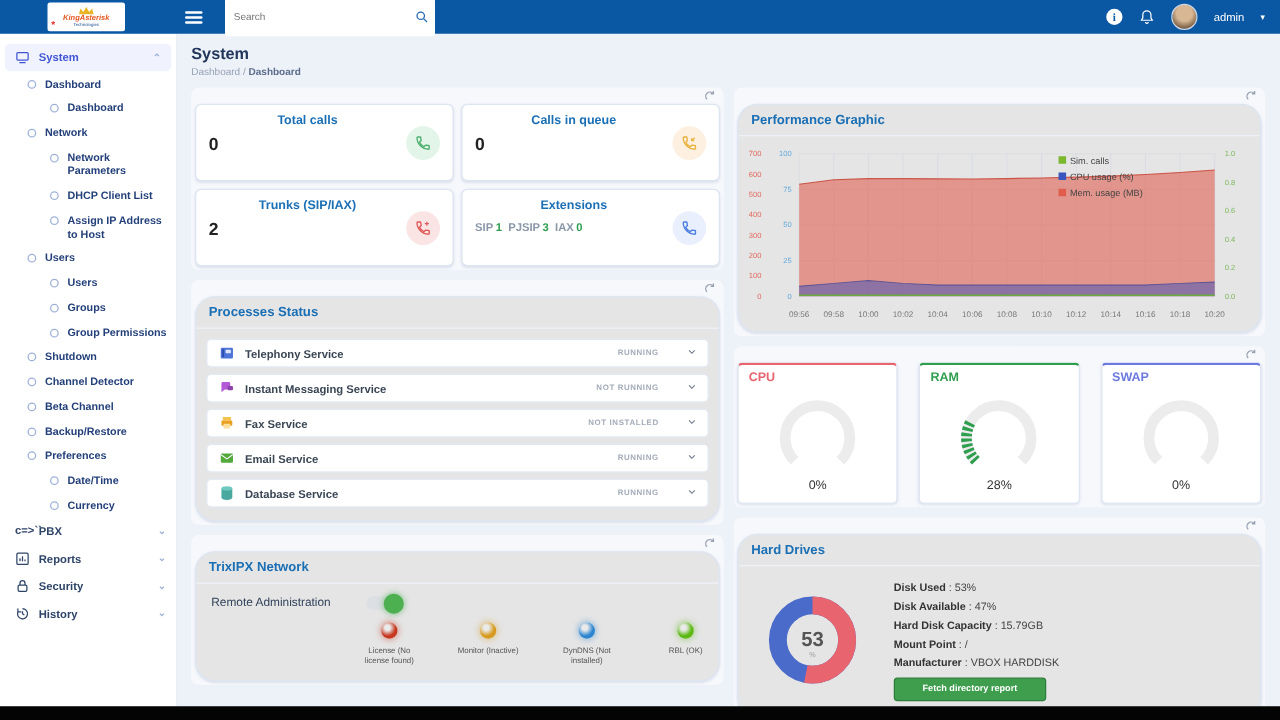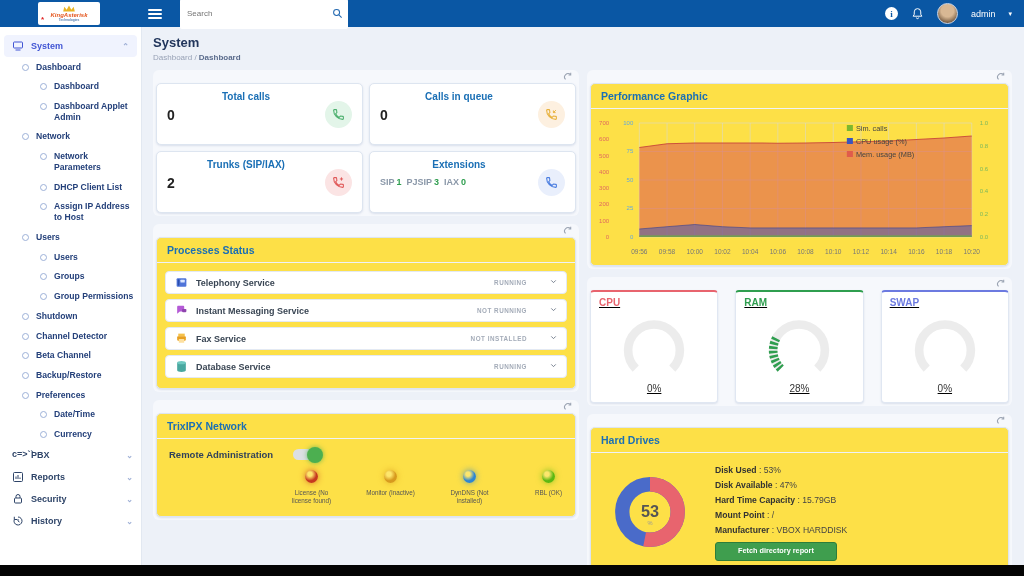--- a/index.html
+++ b/index.html
@@ -35,50 +35,50 @@
   .sb-l2{padding-left:40px;}
   
   .content{position:absolute;left:143px;top:27px;right:0;bottom:11px;overflow:hidden;padding:8px 12px 0 10px;box-sizing:border-box;}
   .page-title{font-size:13px;font-weight:bold;color:#22365c;}
   .breadcrumb{font-size:8px;margin-top:3px;color:#98a2b6;}
   .breadcrumb .b2{color:#5a6b8c;font-weight:bold;}
   .cols{display:flex;gap:8px;margin-top:8px;align-items:flex-start;}
   .col{width:426px;display:flex;flex-direction:column;gap:8px;}
   .group{position:relative;background:#f6f8fc;border-radius:6px;padding:13px 3px 3px 3px;}
   .refresh{position:absolute;top:2px;right:6px;width:10px;height:10px;cursor:pointer;}
-  .panel{background:#fde047;border:1px solid #dde5f0;border-radius:5px;box-shadow:0 1px 2px rgba(140,155,190,.25);}
+  .panel{background:#e5e5e5;border:1px solid #dde5f0;border-radius:16px;box-shadow:0 1px 2px rgba(140,155,190,.25);}
   .panel-title{padding:6px 10px;font-size:10.5px;font-weight:bold;color:#1a6fb5;border-bottom:1px solid #eef2f8;}
   
   .cards-grid{display:grid;grid-template-columns:1fr 1fr;gap:6px;}
   .stat-card{background:#fff;border:1px solid #dde5f0;border-radius:5px;box-shadow:0 1px 2px rgba(140,155,190,.25);
              height:46px;padding:7px 10px;box-sizing:content-box;display:flex;}
   .stat-left{flex:1;}
   .stat-title{font-size:10px;font-weight:bold;color:#1a6fb5;text-align:center;}
   .stat-value{font-size:14px;font-weight:bold;color:#222;margin-top:5px;}
   .stat-counts{font-size:9px;margin-top:7px;color:#8a97a8;font-weight:bold;}
   .stat-counts b{color:#2f9e4f;margin:0 5px 0 2px;}
   .icon-circle{width:27px;height:27px;border-radius:50%;display:flex;align-items:center;justify-content:center;align-self:center;}
   
   .proc-row{position:relative;display:flex;align-items:center;margin:5px 8px;border:1px solid #e3e9f3;border-radius:4px;
             height:21px;padding:0 9px;cursor:pointer;background:#fff;}
   .proc-name{font-size:9px;color:#3a4654;font-weight:bold;margin-left:8px;}
   .proc-status{margin-left:auto;margin-right:30px;font-size:6.3px;letter-spacing:.5px;color:#a3abb8;font-weight:bold;}
   .proc-ch{position:absolute;right:8px;top:5px;}
   
   .remote-row{display:flex;align-items:center;padding:10px 12px 2px 12px;}
-  .remote-label{font-size:9.5px;font-weight:bold;color:#31425a;width:124px;}
+  .remote-label{font-size:9.5px;font-weight:normal;color:#31425a;width:124px;}
   .toggle{position:relative;width:26px;height:11px;background:#dcdfe3;border-radius:6px;cursor:pointer;}
   .toggle .knob{position:absolute;right:-4px;top:-2.5px;width:16px;height:16px;border-radius:50%;background:#4caf50;
                 box-shadow:0 0 5px rgba(76,175,80,.8);}
   .lights-row{display:flex;gap:26px;margin:8px 0 12px 128px;}
   .light{display:flex;flex-direction:column;align-items:center;width:72px;}
   .light .bulb{width:13px;height:13px;border-radius:50%;margin-bottom:6px;}
   .light .lab{font-size:6.3px;color:#555;text-align:center;line-height:1.2;}
   
-  .gauges-row{display:flex;gap:17px;text-decoration:underline;}
+  .gauges-row{display:flex;gap:17px;}
   .gauge-card{flex:1;background:#fff;border:1px solid #e0e7f2;border-radius:4px;padding:5px 8px 8px 8px;
               box-shadow:0 1px 2px rgba(140,155,190,.25);}
   .gauge-title{font-size:10px;font-weight:bold;}
   .gauge-wrap{display:flex;justify-content:center;margin-top:4px;}
   .gauge-val{text-align:center;font-size:10px;color:#333;margin-top:2px;}
   
   .hd-body{display:flex;padding:10px 12px 12px 16px;align-items:center;}
   .hd-details{margin-left:22px;font-size:8.6px;color:#444;line-height:1.75;}
   .hd-details b{color:#333;}
   .hd-btn{display:inline-block;margin-top:4px;background:#3f9e4e;border:1px solid #2e7d3a;color:#fff;font-size:7.3px;
@@ -136,24 +136,20 @@
         <span class="sb-ch">⌃</span>
       </div>
       <div class="sb-item sb-l1">
         <span class="dot"></span>
         <span>Dashboard</span>
       </div>
       <div class="sb-item sb-l2">
         <span class="dot"></span>
         <span>Dashboard</span>
       </div>
-      <div class="sb-item sb-l2">
-        <span class="dot"></span>
-        <span>Dashboard Applet Admin</span>
-      </div>
       <div class="sb-item sb-l1">
         <span class="dot"></span>
         <span>Network</span>
       </div>
       <div class="sb-item sb-l2">
         <span class="dot"></span>
         <span>Network Parameters</span>
       </div>
       <div class="sb-item sb-l2">
         <span class="dot"></span>
@@ -359,20 +355,35 @@
                 <div class="proc-row">
                   <span style="display:flex">
                     <svg viewBox="0 0 24 24" width="13" height="13">
                       <rect x="6" y="3" width="12" height="5" fill="#f5c14a"></rect>
                       <rect x="4" y="8" width="16" height="8" rx="1.5" fill="#e8a020"></rect>
                       <rect x="7" y="13" width="10" height="7" rx="1" fill="#fde0a0"></rect>
                     </svg>
                   </span>
                   <span class="proc-name">Fax Service</span>
                   <span class="proc-status">NOT INSTALLED</span>
+                  <span class="proc-ch">
+                    <svg viewBox="0 0 24 24" width="9" height="9">
+                      <path d="M6 9l6 6 6-6" fill="none" stroke="#6b7686" stroke-width="2.4"></path>
+                    </svg>
+                  </span>
+                </div>
+                <div class="proc-row">
+                  <span style="display:flex">
+                    <svg viewBox="0 0 24 24" width="13" height="13">
+                      <rect x="3" y="5" width="18" height="14" rx="2" fill="#52a83a"></rect>
+                      <path d="M3.5 7l8.5 6 8.5-6" stroke="#fff" stroke-width="1.5" fill="none"></path>
+                    </svg>
+                  </span>
+                  <span class="proc-name">Email Service</span>
+                  <span class="proc-status">RUNNING</span>
                   <span class="proc-ch">
                     <svg viewBox="0 0 24 24" width="9" height="9">
                       <path d="M6 9l6 6 6-6" fill="none" stroke="#6b7686" stroke-width="2.4"></path>
                     </svg>
                   </span>
                 </div>
                 <div class="proc-row">
                   <span style="display:flex">
                     <svg viewBox="0 0 24 24" width="13" height="13">
                       <path d="M4 5v14c0 1.7 3.6 3 8 3s8-1.3 8-3V5" fill="#49a8a0"></path>
@@ -560,21 +571,21 @@
                     <circle cx="45" cy="45" r="29" fill="none" stroke="#4a6bc9" stroke-width="15"></circle>
                     <circle cx="45" cy="45" r="29" fill="none" stroke="#e8646e" stroke-width="15" stroke-dasharray="96.6 85.6" transform="rotate(-90 45 45)"></circle>
                     <text x="45" y="50" font-size="17" font-weight="bold" fill="#555" text-anchor="middle">53</text>
                     <text x="45" y="59" font-size="6" fill="#999" text-anchor="middle">%</text>
                   </svg>
                 </div>
               <div class="hd-details">
                 <div id="hdLines">
                     <div><b>Disk Used</b> : <span>53%</span></div>
                     <div><b>Disk Available</b> : <span>47%</span></div>
-                    <div><b>Hard Time Capacity</b> : <span>15.79GB</span></div>
+                    <div><b>Hard Disk Capacity</b> : <span>15.79GB</span></div>
                     <div><b>Mount Point</b> : <span>/</span></div>
                     <div><b>Manufacturer</b> : <span>VBOX HARDDISK</span></div>
                   </div>
                 <span class="hd-btn">Fetch directory report</span>
               </div>
             </div>
           </div>
         </section>
       </div>
     </div>

